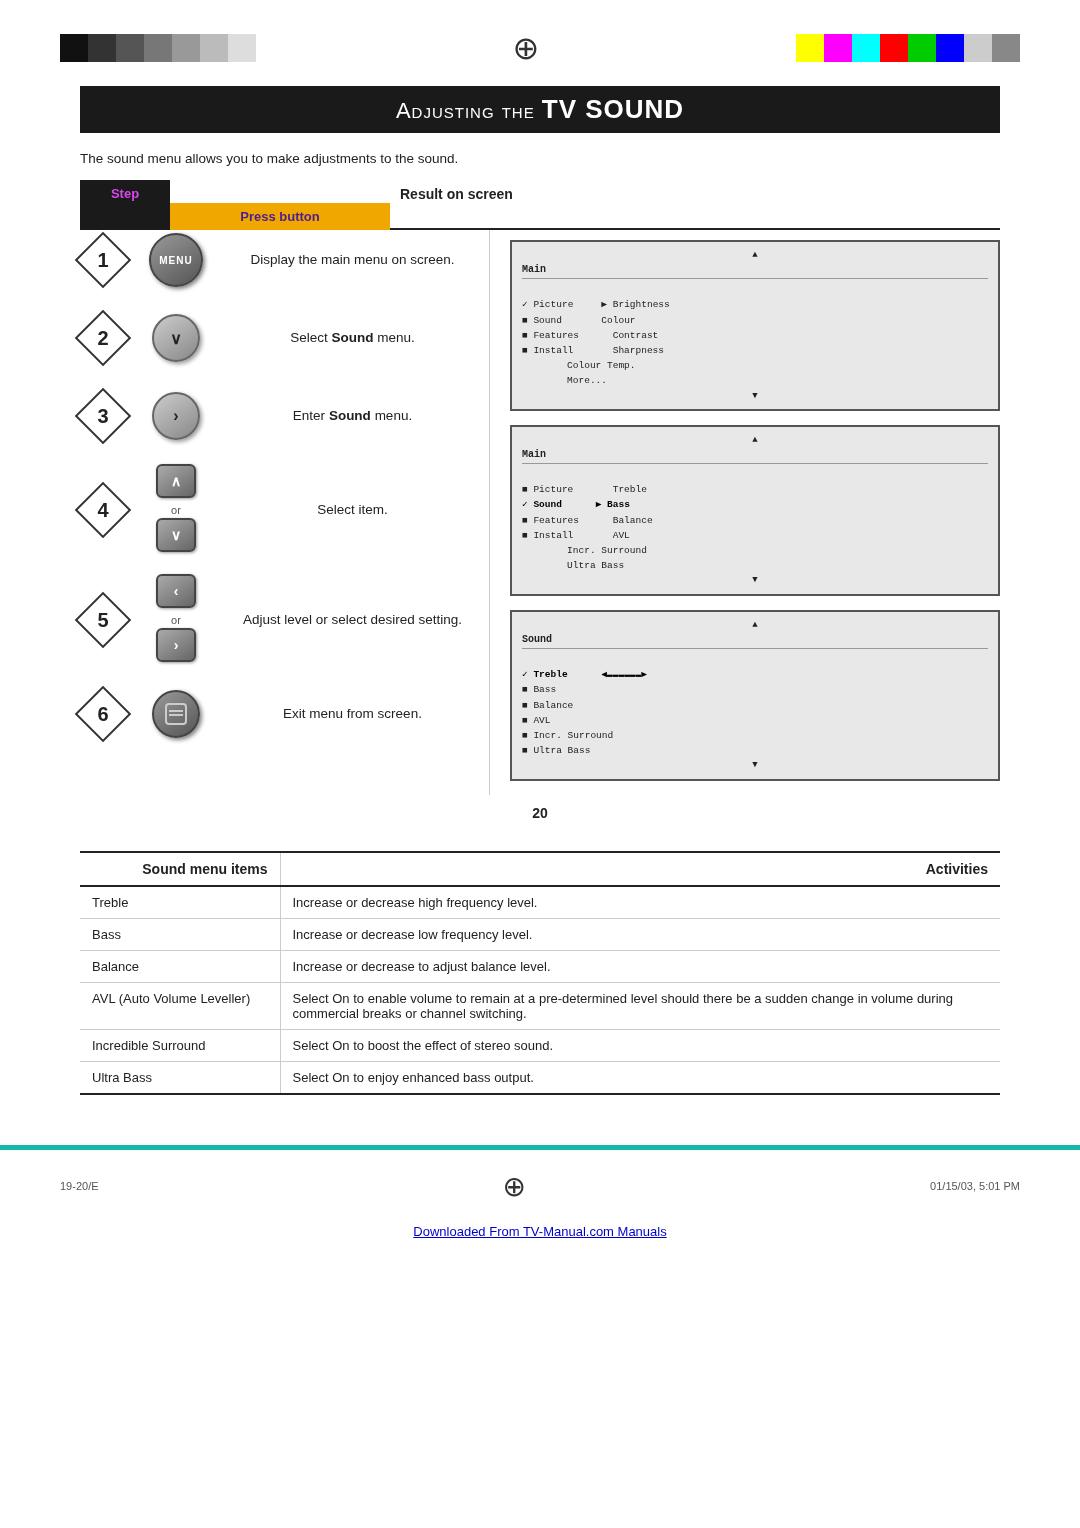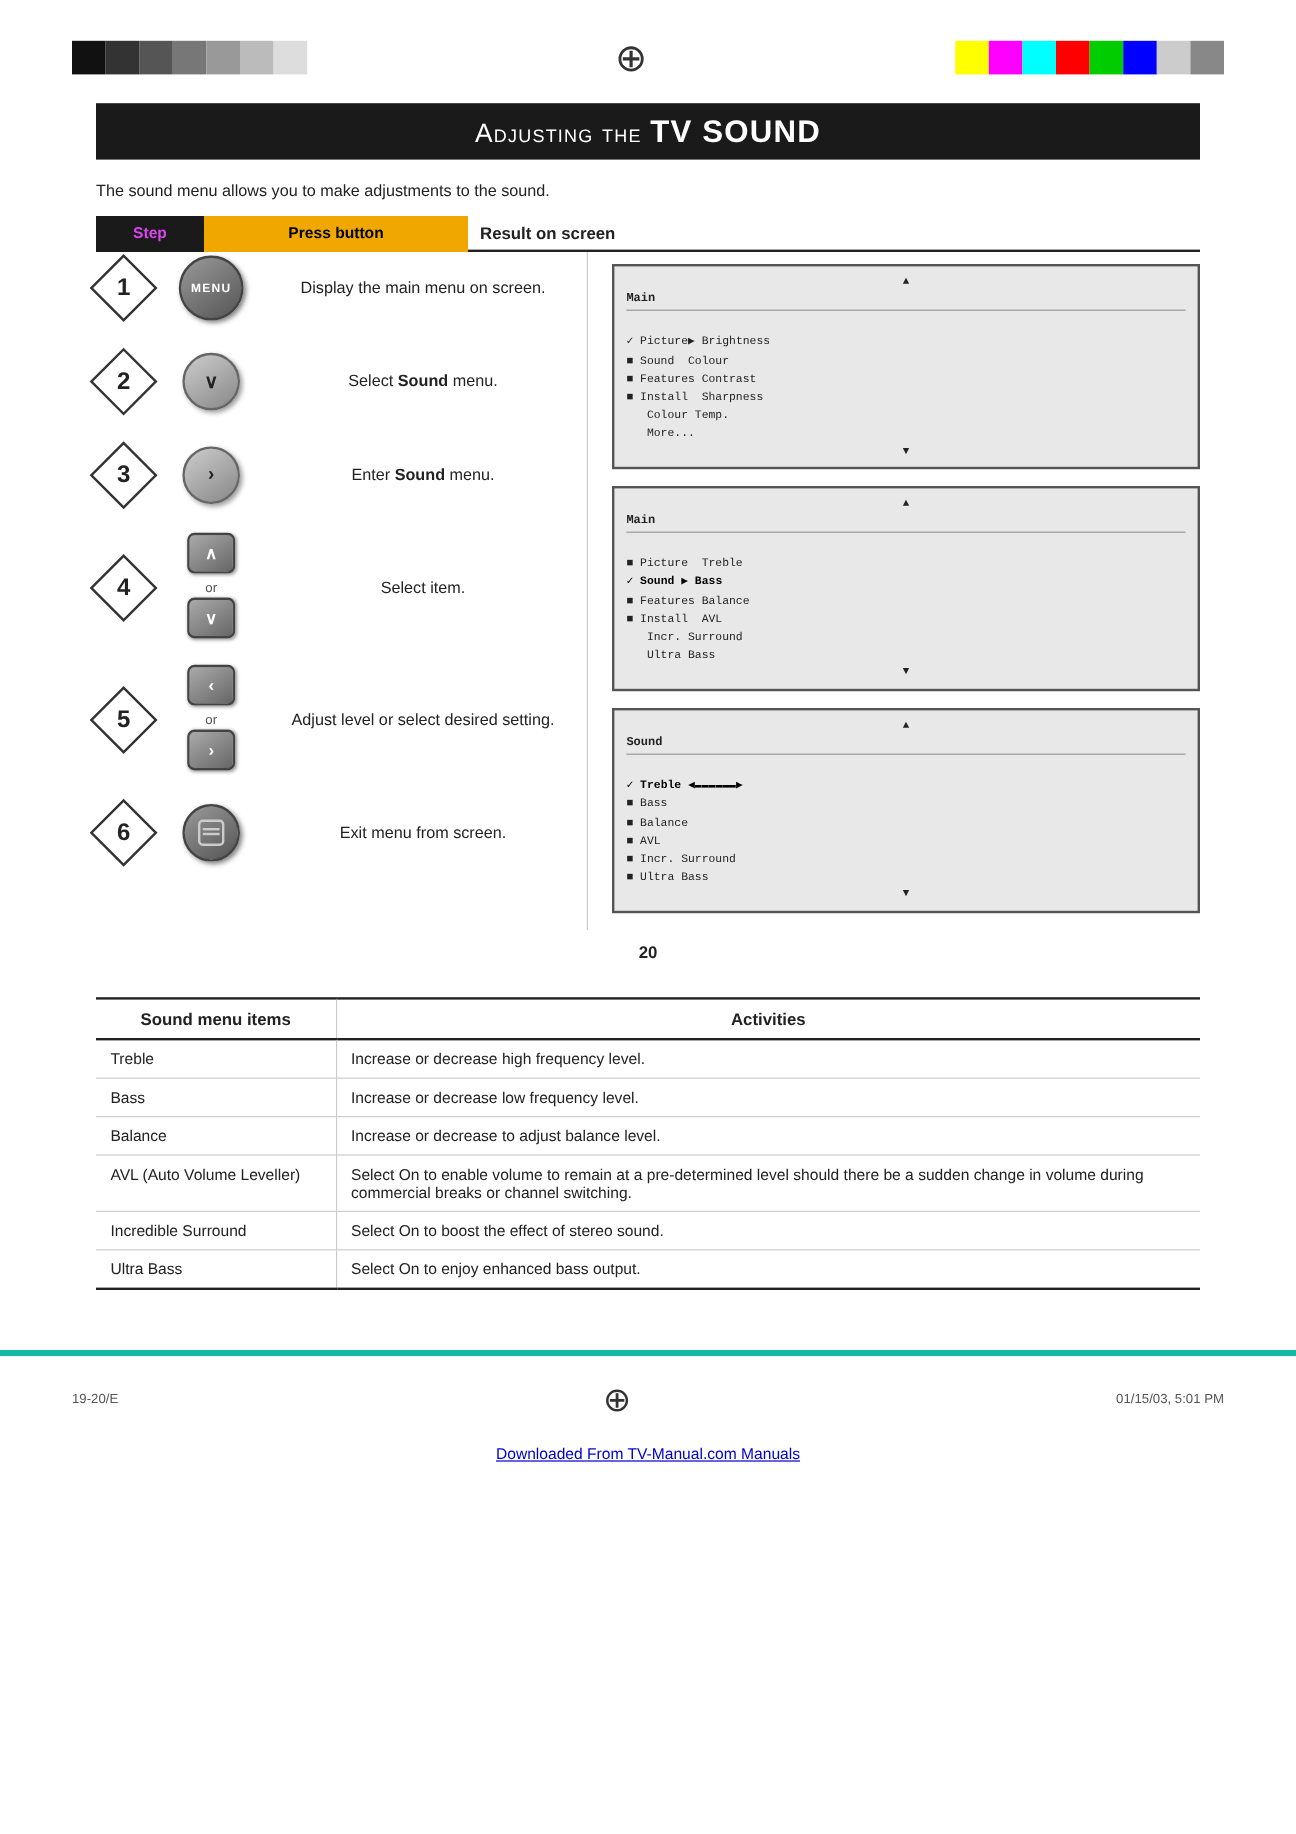--- a/index.html
+++ b/index.html
@@ -93,25 +93,26 @@
       background: #1a1a1a;
       color: #d946ef;
       font-weight: bold;
       font-size: 13px;
       padding: 6px 10px;
       text-align: center;
     }
     .steps-header .col-press {
       flex: 0 0 220px;
       background: #f0a800;
-      color: #000000;
+      color: #4c1d95;
       font-weight: bold;
       font-size: 13px;
       padding: 6px 10px;
       text-align: center;
+      margin-top: 23px;
     }
     .steps-header .col-result {
       flex: 1;
       font-weight: bold;
       font-size: 14px;
       padding: 6px 10px;
       text-align: left;
       border-bottom: 2px solid #222;
     }
 
@@ -236,21 +237,21 @@
     .screen-box .menu-title {
       font-weight: bold;
       font-size: 10px;
       border-bottom: 1px solid #999;
       margin-bottom: 18px;
       display: flex;
       justify-content: space-between;
     }
     .screen-box .menu-row {
       display: flex;
-      gap: 0;
+      gap: 28px;
       font-size: 9.5px;
     }
     .screen-box .menu-row.selected {
       color: #000;
       font-weight: bold;
     }
     .tri-up { text-align: center; font-size: 9px; }
     .tri-down { text-align: center; font-size: 9px; }
 
     
@@ -258,21 +259,21 @@
       width: 100%;
       border-collapse: collapse;
       margin-top: 30px;
       font-size: 13px;
     }
     .sound-table th {
       background: #fff;
       font-weight: bold;
       font-size: 14px;
       padding: 8px 12px;
-      text-align: center;
+      text-align: right;
       border-top: 2px solid #222;
       border-bottom: 2px solid #222;
     }
     .sound-table th:first-child {
       border-right: 1px solid #ccc;
       width: 200px;
     }
     .sound-table td {
       padding: 8px 12px;
       border-bottom: 1px solid #ccc;

